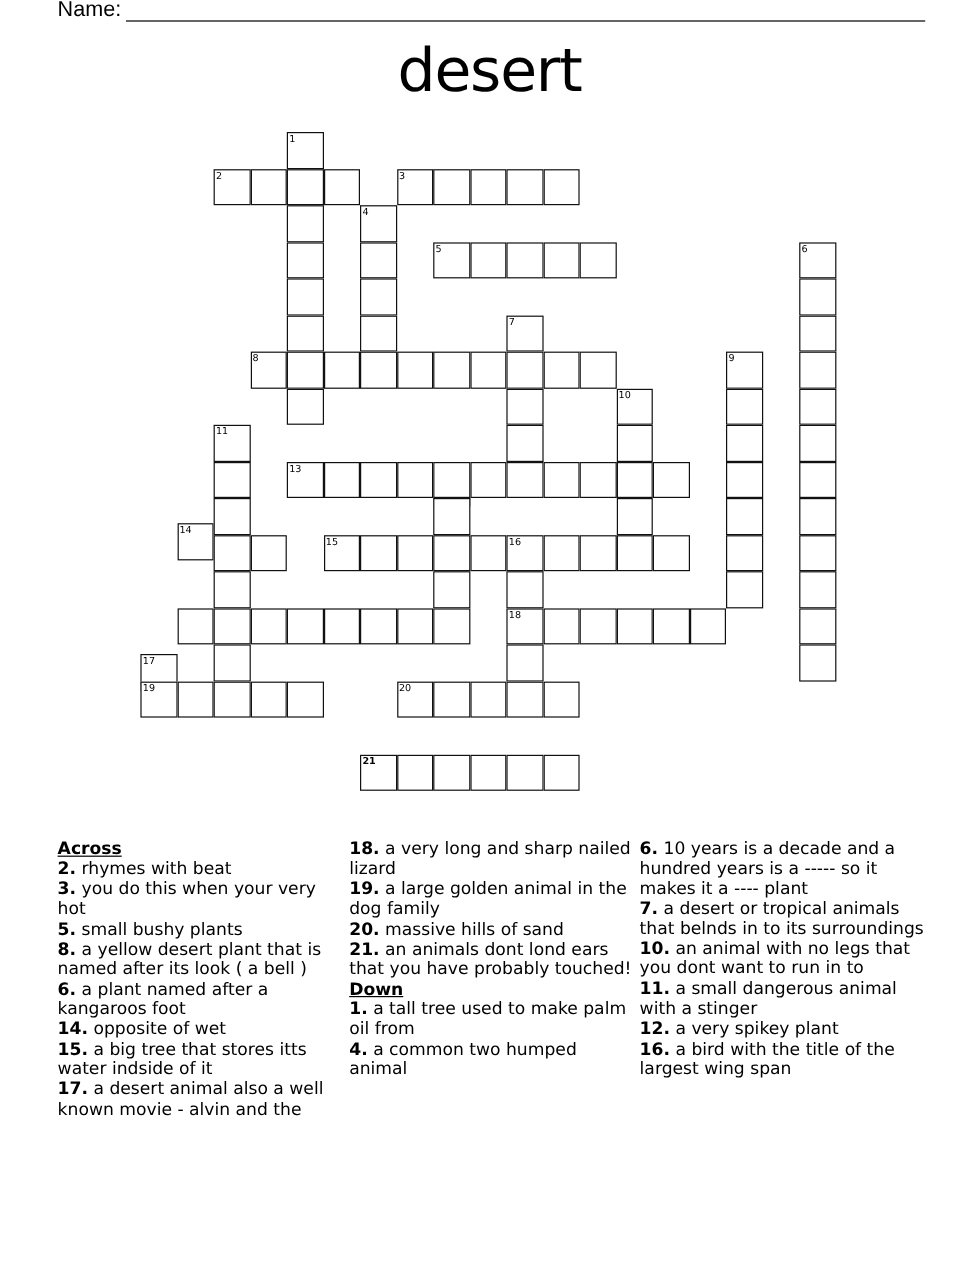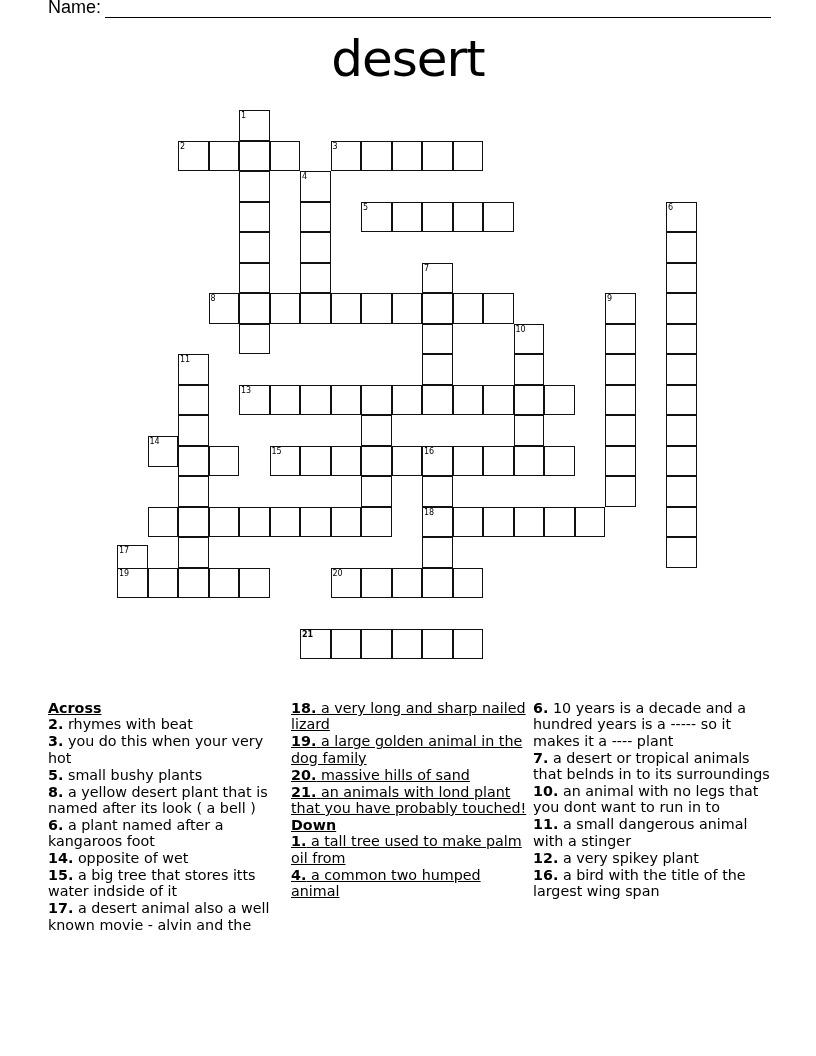--- a/index.html
+++ b/index.html
@@ -5,21 +5,21 @@
   html, body { margin: 0; padding: 0; background: #ffffff; }
   body { width: 816px; height: 1056px; position: relative; overflow: hidden; color: #000; }
   .name-line { position: absolute; left: 48px; top: -3px; font-family: "Liberation Sans", sans-serif; font-size: 18px; display: flex; align-items: flex-end; }
   .name-line .rule { display: inline-block; width: 666px; border-bottom: 1px solid #000; height: 16px; margin-left: 4px; }
   .title { position: absolute; left: 0; width: 816px; top: 30px; text-align: center; font-family: "DejaVu Sans", sans-serif; font-size: 50px; letter-spacing: -1px; }
   .grid { position: absolute; left: 0; top: 0; width: 816px; height: 680px; }
   .cell { position: absolute; width: 30.5px; height: 30.5px; box-sizing: border-box; border: 1.5px solid #111; background: #fff; }
   .cell .num { position: absolute; left: 1px; top: 0px; font-family: "DejaVu Sans", sans-serif; font-size: 8px; line-height: 9px; }
   .clues { position: absolute; top: 700px; font-family: "DejaVu Sans", sans-serif; font-size: 14.3px; line-height: 16.4px; }
   .col1 { left: 48px; width: 240px; }
-  .col2 { left: 291px; width: 240px; text-decoration: underline; }
+  .col2 { left: 291px; width: 240px; }
   .col3 { left: 533px; width: 240px; }
   .heading { font-weight: bold; text-decoration: underline; }
   .clue { margin: 0 0 0.5px 0; }
   .clue b { font-weight: bold; }
 </style>
 </head>
 <body>
 
 <div class="name-line">
   <span>Name:</span>
@@ -206,21 +206,21 @@
   <div class="clue"><b>6.</b> <span>a plant named after a kangaroos foot</span></div>
   <div class="clue"><b>14.</b> <span>opposite of wet</span></div>
   <div class="clue"><b>15.</b> <span>a big tree that stores itts water indside of it</span></div>
   <div class="clue"><b>17.</b> <span>a desert animal also a well known movie - alvin and the</span></div>
 </div>
 
 <div class="clues col2">
   <div class="clue"><b>18.</b> <span>a very long and sharp nailed lizard</span></div>
   <div class="clue"><b>19.</b> <span>a large golden animal in the dog family</span></div>
   <div class="clue"><b>20.</b> <span>massive hills of sand</span></div>
-  <div class="clue"><b>21.</b> <span>an animals with lond plant that you have probably touched!</span></div>
+  <div class="clue"><b>21.</b> <span>an animals dont lond ears that you have probably touched!</span></div>
   <div class="heading">Down</div>
   <div class="clue"><b>1.</b> <span>a tall tree used to make palm oil from</span></div>
   <div class="clue"><b>4.</b> <span>a common two humped animal</span></div>
 </div>
 
 <div class="clues col3">
   <div class="clue"><b>6.</b> <span>10 years is a decade and a hundred years is a ----- so it makes it a ---- plant</span></div>
   <div class="clue"><b>7.</b> <span>a desert or tropical animals that belnds in to its surroundings</span></div>
   <div class="clue"><b>10.</b> <span>an animal with no legs that you dont want to run in to</span></div>
   <div class="clue"><b>11.</b> <span>a small dangerous animal with a stinger</span></div>

